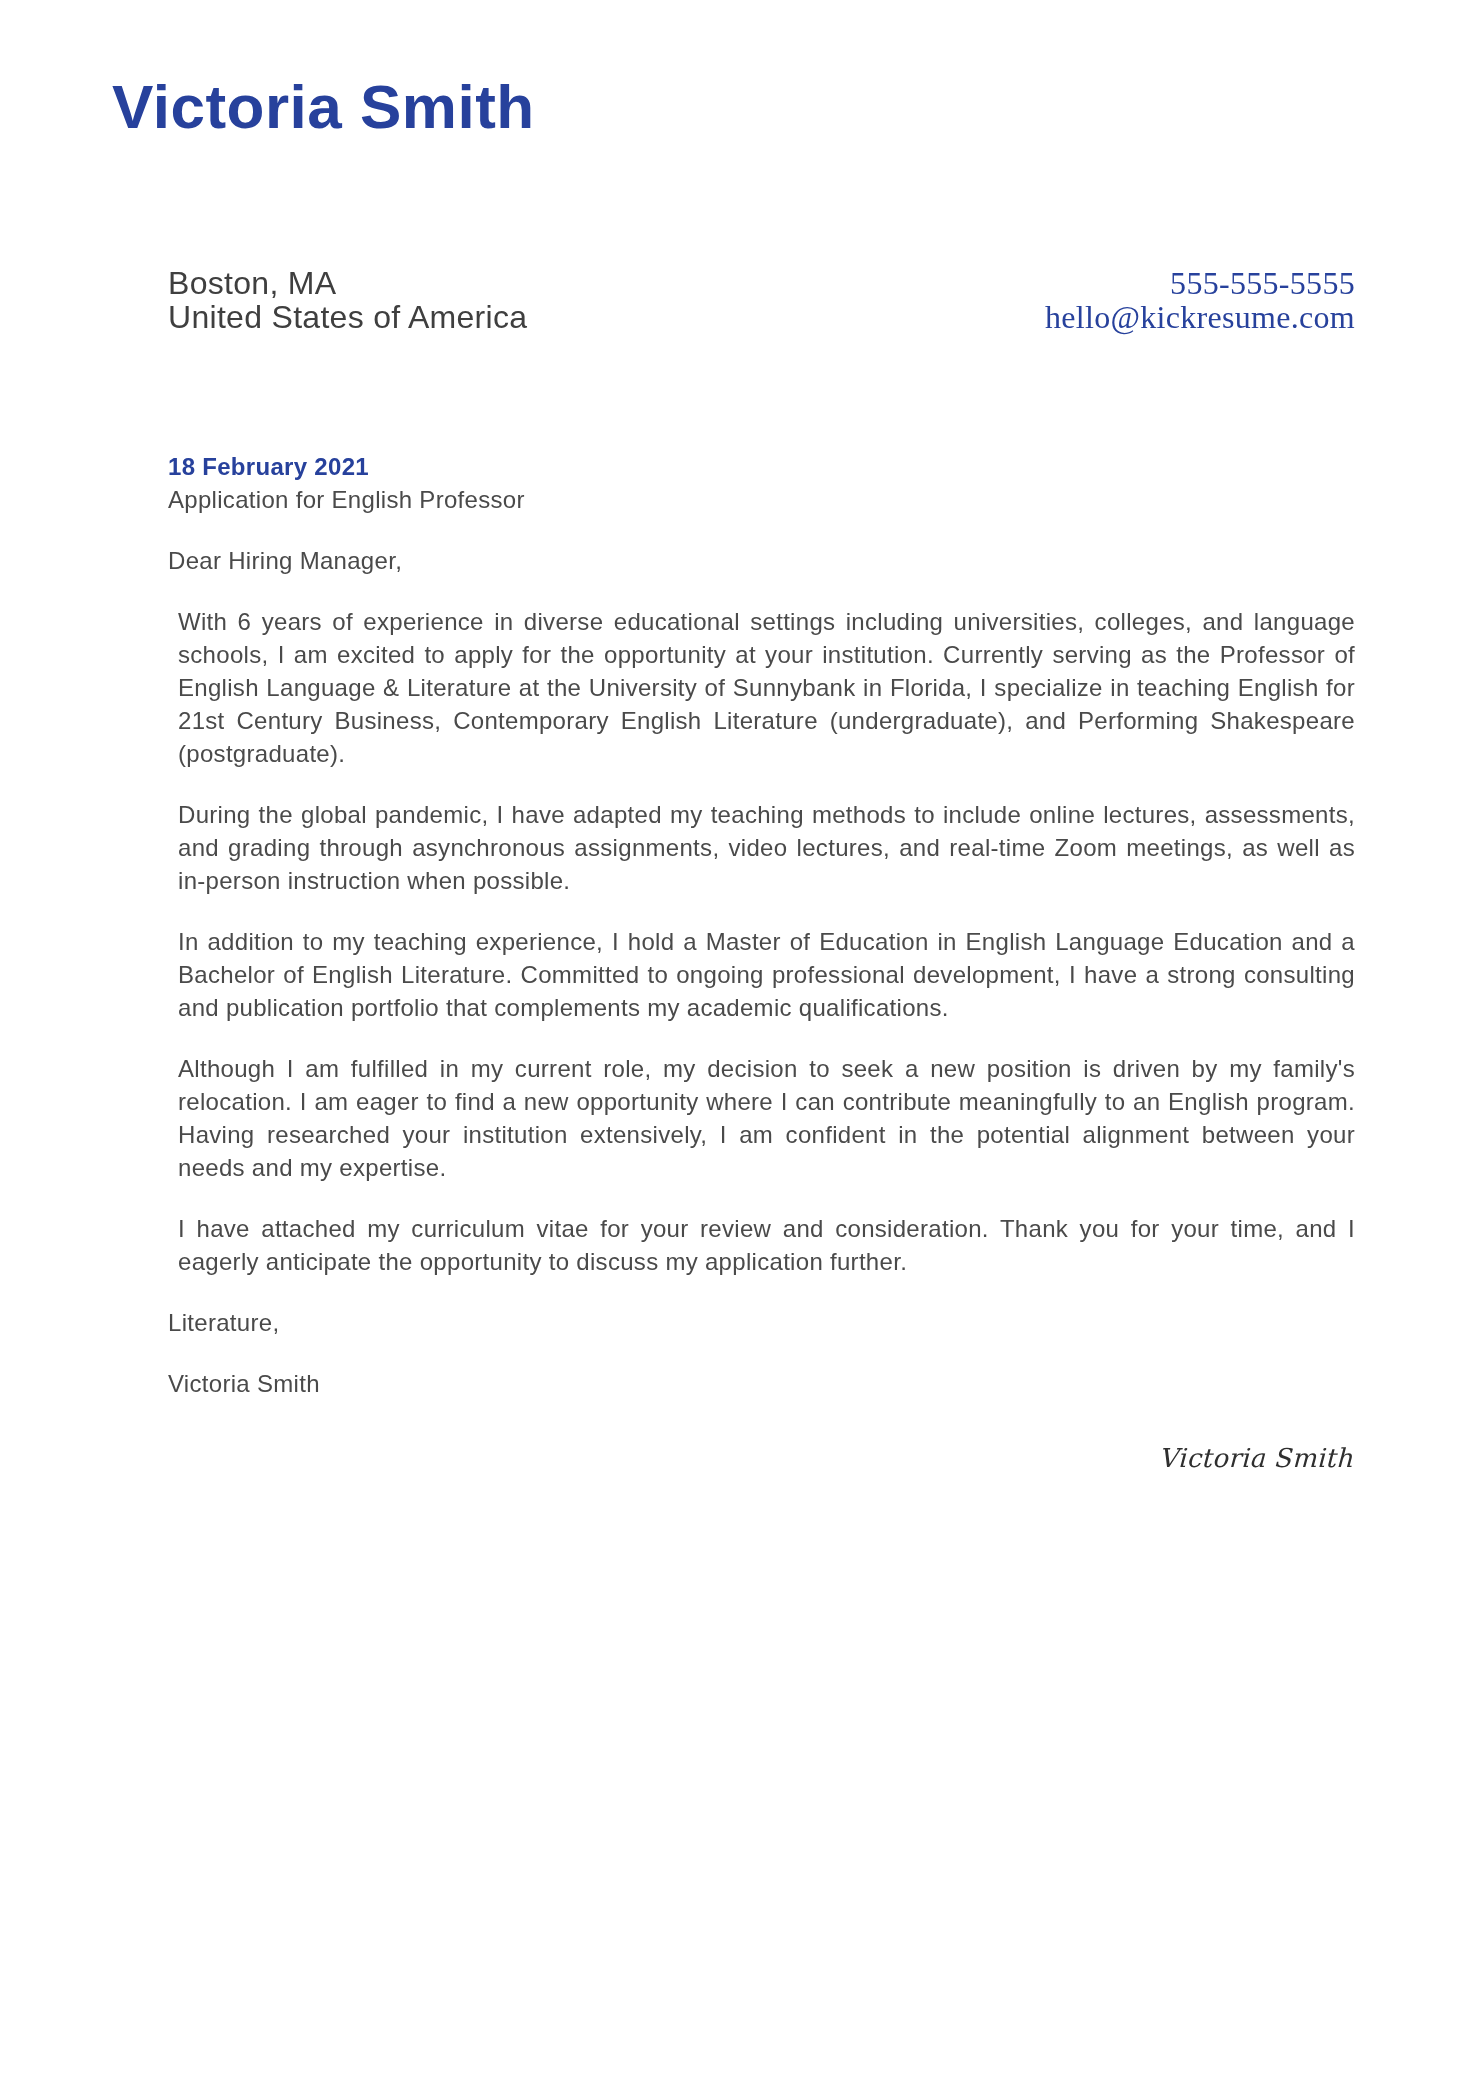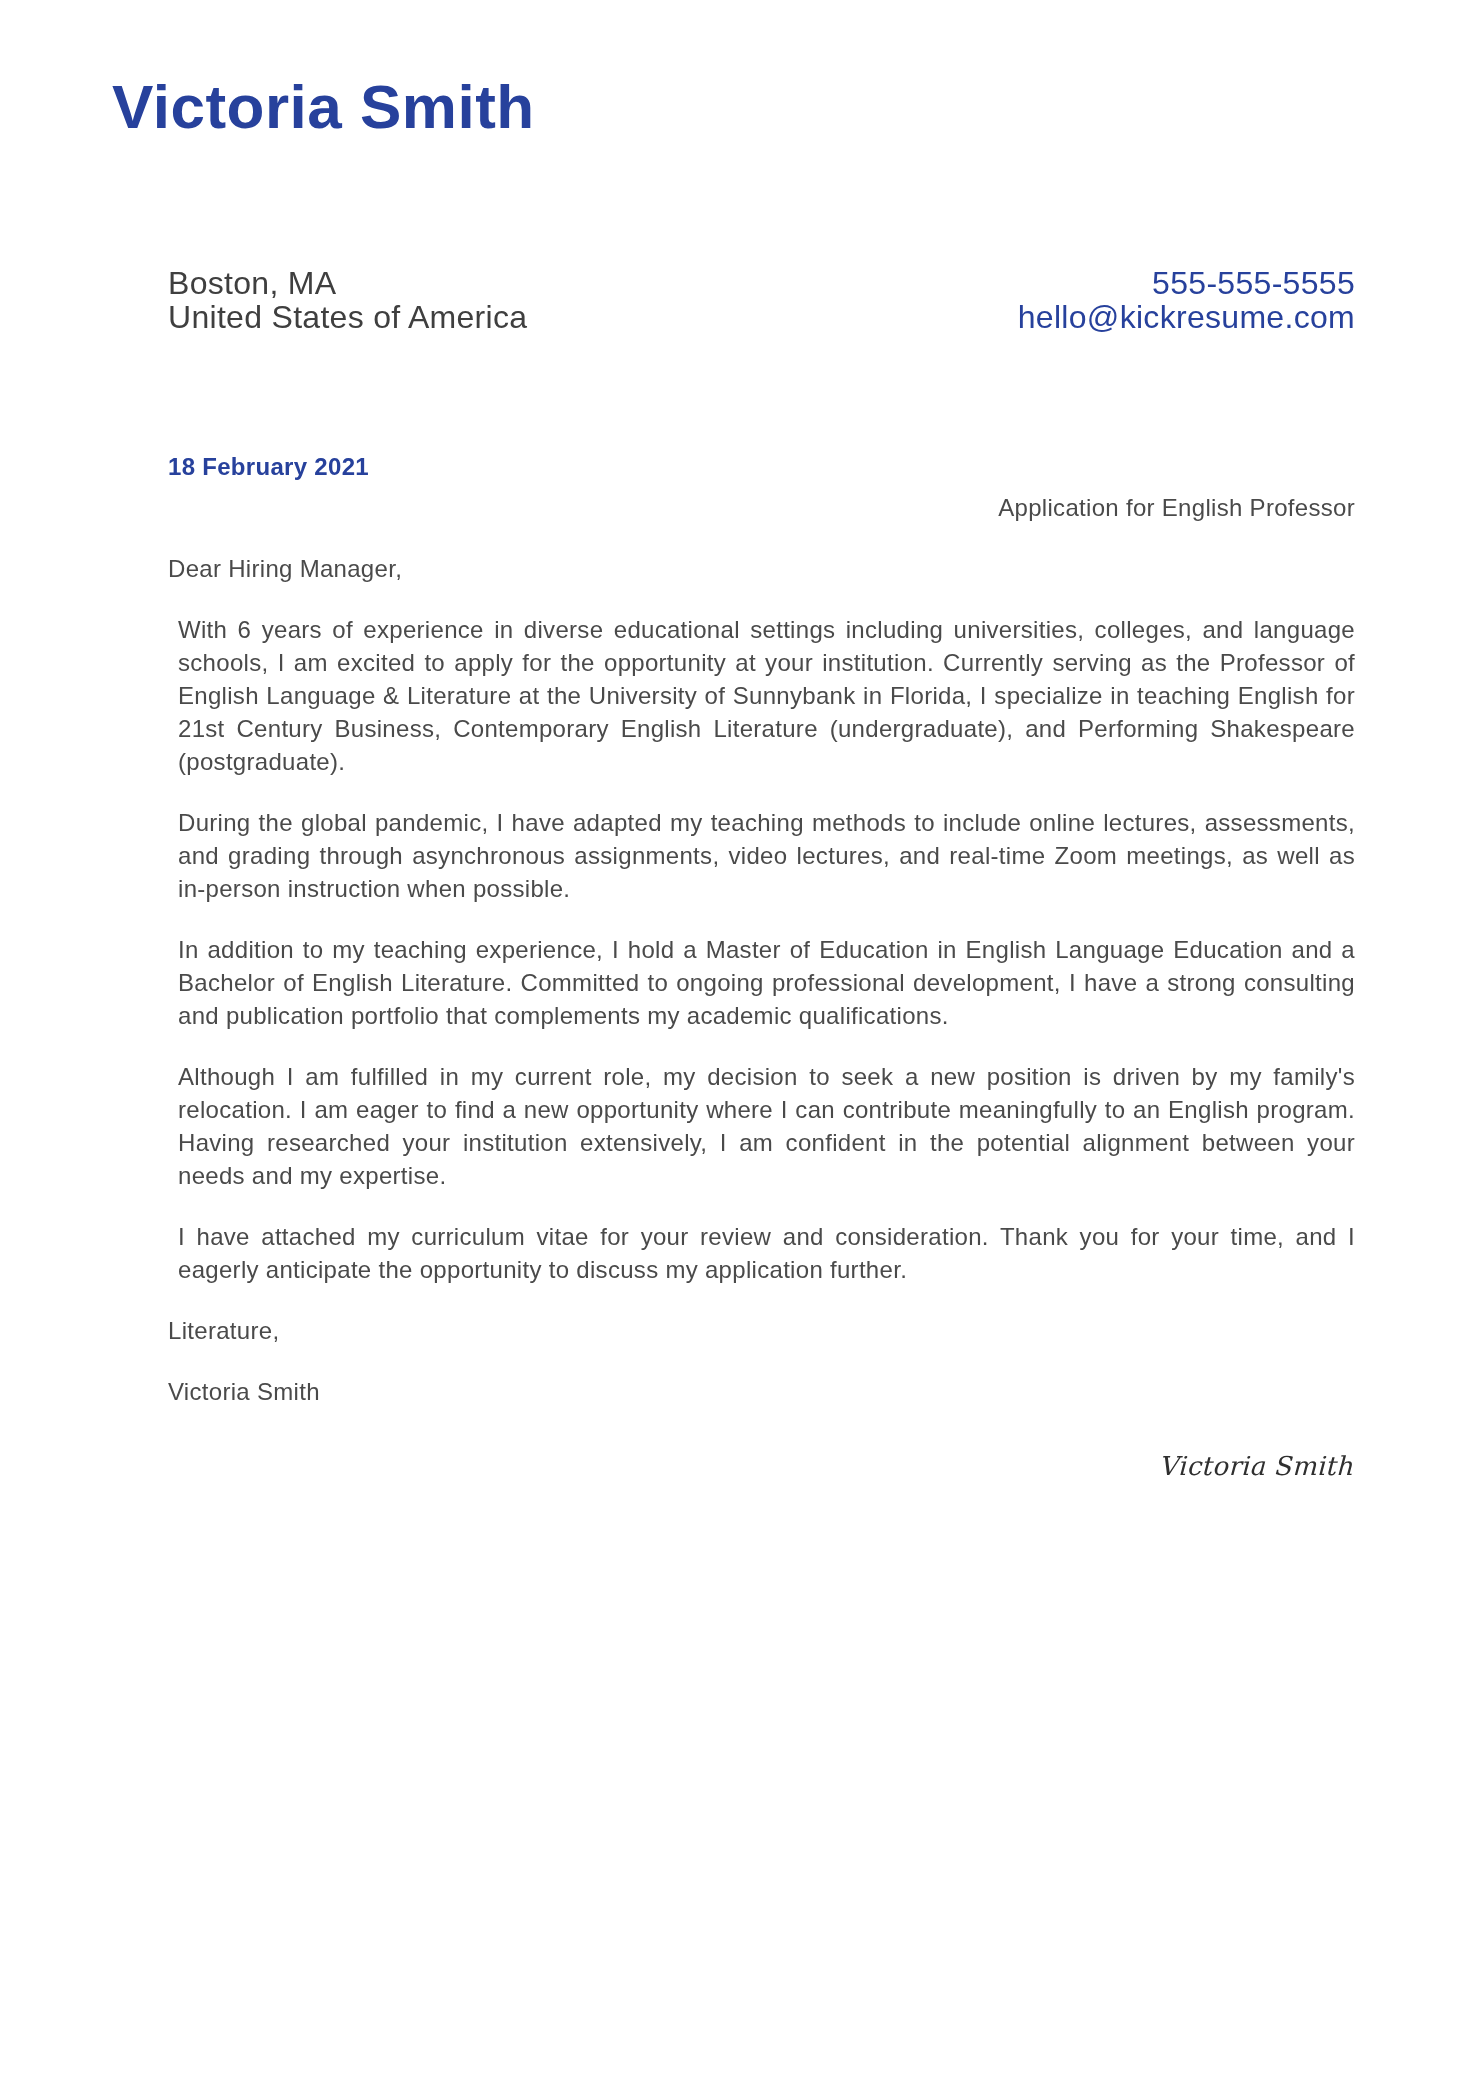--- a/index.html
+++ b/index.html
@@ -31,34 +31,34 @@
     display:flex;
     justify-content:space-between;
     align-items:flex-start;
     margin:128px 113px 0 168px;
     font-size:32px;
     line-height:34px;
     letter-spacing:0.3px;
     color:var(--contact-text);
   }
   .contact-right{text-align:right;}
-  .contact-link{color:var(--accent);text-decoration:none;display:block;}
+  .contact-link{color:var(--accent);text-decoration:none;display:block;font-family:Liberation Serif, serif;}
   .letter{
     margin:116px 113px 0 168px;
     width:1187px;
     font-size:24px;
     line-height:33px;
     letter-spacing:0.3px;
     color:var(--body-text);
   }
   .letter-date{
     font-weight:700;
     color:var(--accent);
   }
-  .letter-subject{margin-top:8px;text-align:right;}
+  .letter-subject{margin-top:0;}
   .salutation{margin-top:28px;}
   .para{margin:28px 0 0 10px;text-align:justify;}
   .closing{margin-top:28px;}
   .signed-name{margin-top:28px;}
   .signature-wrap{
     margin-top:42px;
     text-align:right;
   }
   .signature{
     display:inline-block;

